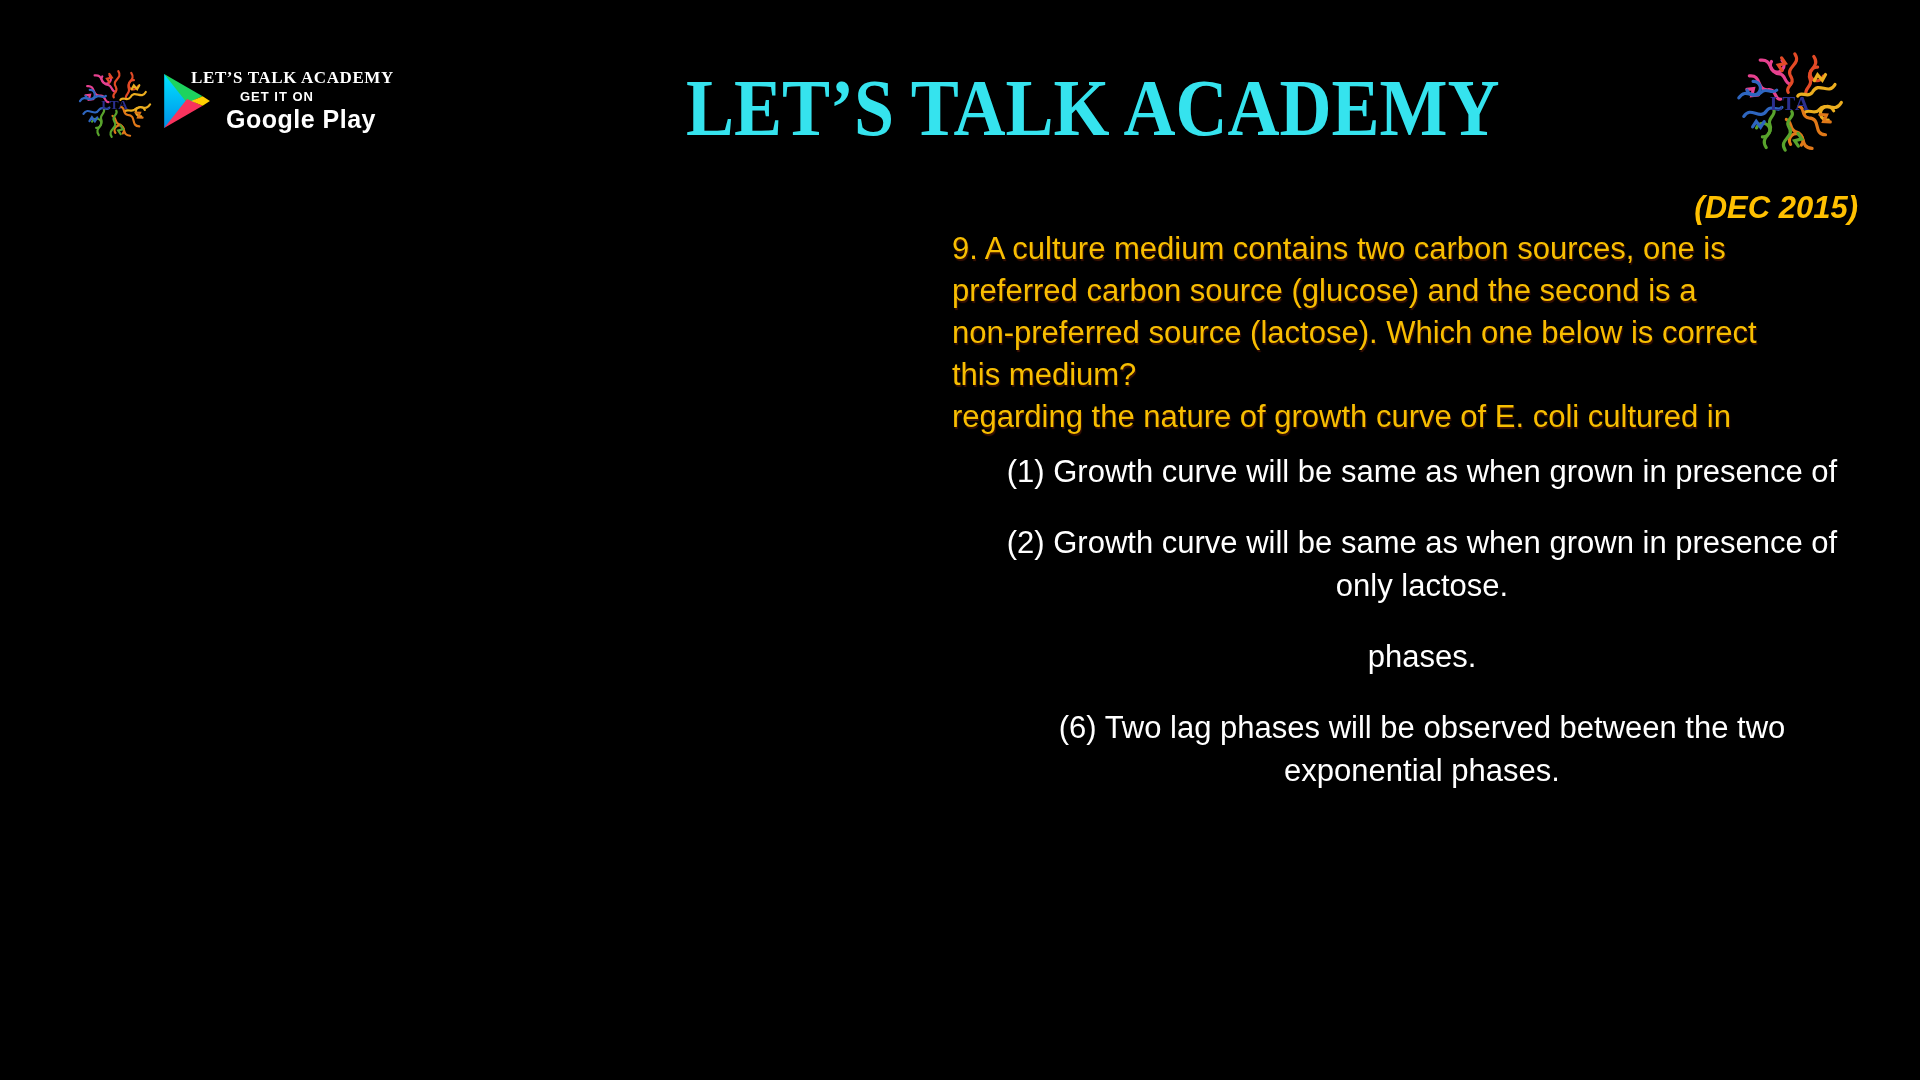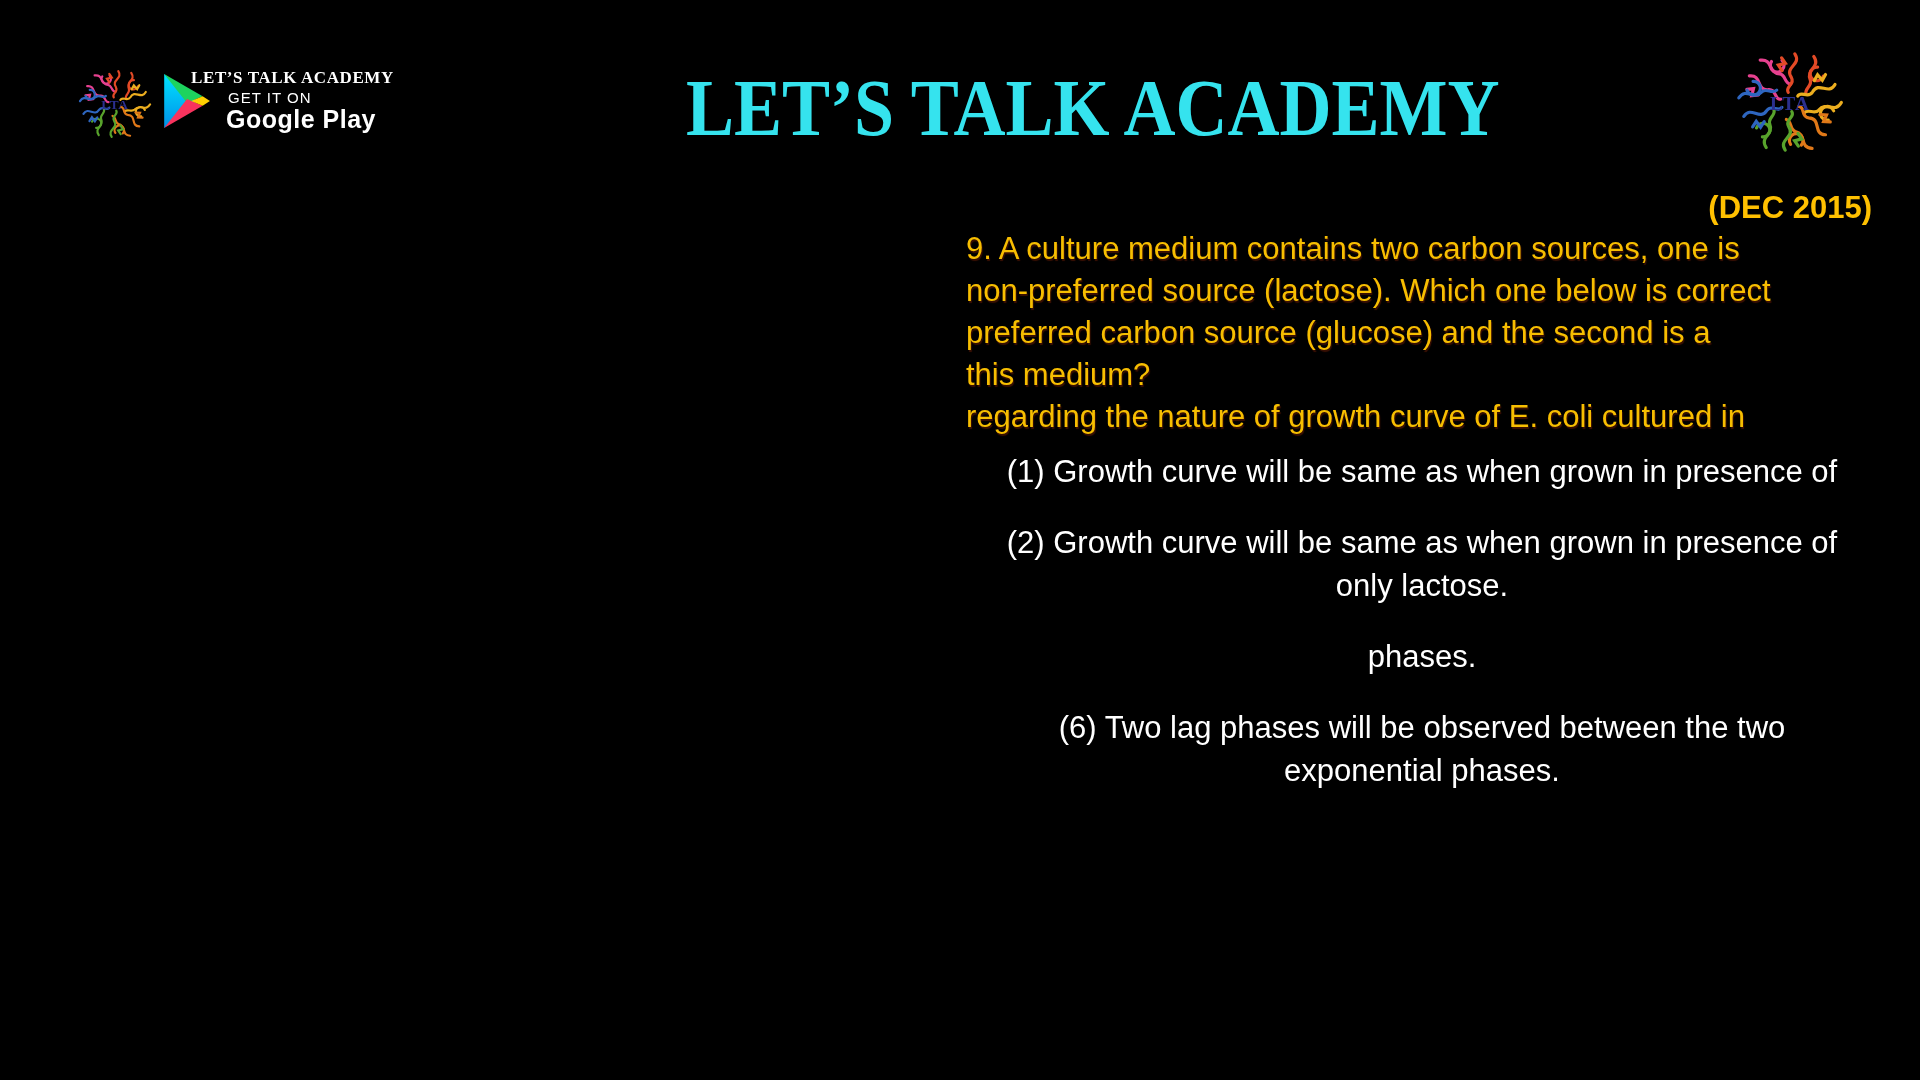--- a/index.html
+++ b/index.html
@@ -12,39 +12,39 @@
 
   .slide{position:absolute;inset:0;background:var(--bg);}
 
   
   .lta-logo-left{position:absolute;left:76px;top:60px;width:78px;height:88px;}
   .lta-logo-right{position:absolute;left:1733px;top:42px;width:114px;height:120px;}
   .play-icon{position:absolute;left:160px;top:71px;width:52px;height:60px;}
   .badge-app{position:absolute;left:191px;top:68px;width:260px;
     font-family:"Liberation Serif","DejaVu Serif",serif;font-weight:bold;
     font-size:17px;letter-spacing:.6px;color:var(--badge-text);white-space:nowrap;}
-  .badge-geton{position:absolute;left:228px;top:89px;font-size:15px;font-weight:normal;
+  .badge-geton{position:absolute;left:240px;top:89px;font-size:13px;font-weight:bold;
     letter-spacing:1px;color:var(--badge-text);white-space:nowrap;}
   .badge-store{position:absolute;left:226px;top:105px;font-size:25px;font-weight:bold;
     letter-spacing:.5px;color:var(--badge-text);white-space:nowrap;}
 
   
   .main-title{position:absolute;left:686px;top:66px;
     font-family:"Liberation Serif","DejaVu Serif",serif;font-weight:bold;
     font-size:80px;line-height:84px;color:var(--title);white-space:nowrap;
     transform:scaleX(.9);transform-origin:left center;letter-spacing:0px;}
 
   
-  .exam-tag{position:absolute;right:48px;top:190px;font-size:31px;font-weight:bold;
-    color:var(--exam-tag);white-space:nowrap;}
+  .exam-tag{position:absolute;right:62px;top:190px;font-size:31px;font-weight:bold;
+    color:var(--exam-tag);white-space:nowrap;font-style:italic;}
 
   
   .content{position:absolute;left:952px;top:228px;width:940px;}
   .question{color:var(--question);font-size:31px;
-    text-shadow:1px 2px 1px rgba(110,30,5,.55);margin-bottom:12px;margin-left:14px;}
+    text-shadow:1px 2px 1px rgba(110,30,5,.55);margin-bottom:12px;}
   .question .tline{line-height:42px;white-space:nowrap;}
   .option{color:var(--option-text);font-size:31px;margin-bottom:28px;}
   .option .tline{line-height:43px;white-space:nowrap;text-align:center;}
 </style>
 </head>
 <body>
 
 <div class="slide">
 
   <svg width="0" height="0" style="position:absolute" aria-hidden="true">
@@ -92,22 +92,22 @@
   <svg class="lta-logo-right" viewBox="-50 -50 100 100">
     <use href="#lta-art"></use>
     <text x="0" y="7" text-anchor="middle" font-family="Liberation Serif, DejaVu Serif, serif" font-weight="bold" font-size="17" letter-spacing="1" fill="#2B2F8E">LTA</text>
   </svg>
 
   <div class="exam-tag">(DEC 2015)</div>
 
   <div class="content">
     <div class="question">
       <div class="tline">9. A culture medium contains two carbon sources, one is</div>
+      <div class="tline">preferred carbon source (glucose) and the second is a</div>
       <div class="tline">non-preferred source (lactose). Which one below is correct</div>
-      <div class="tline">preferred carbon source (glucose) and the second is a</div>
       <div class="tline">this medium?</div>
       <div class="tline">regarding the nature of growth curve of E. coli cultured in</div>
     </div>
 
     <div class="option">
       <div class="tline">(1) Growth curve will be same as when grown in presence of</div>
     </div>
     <div class="option">
       <div class="tline">(2) Growth curve will be same as when grown in presence of</div>
       <div class="tline">only lactose.</div>

